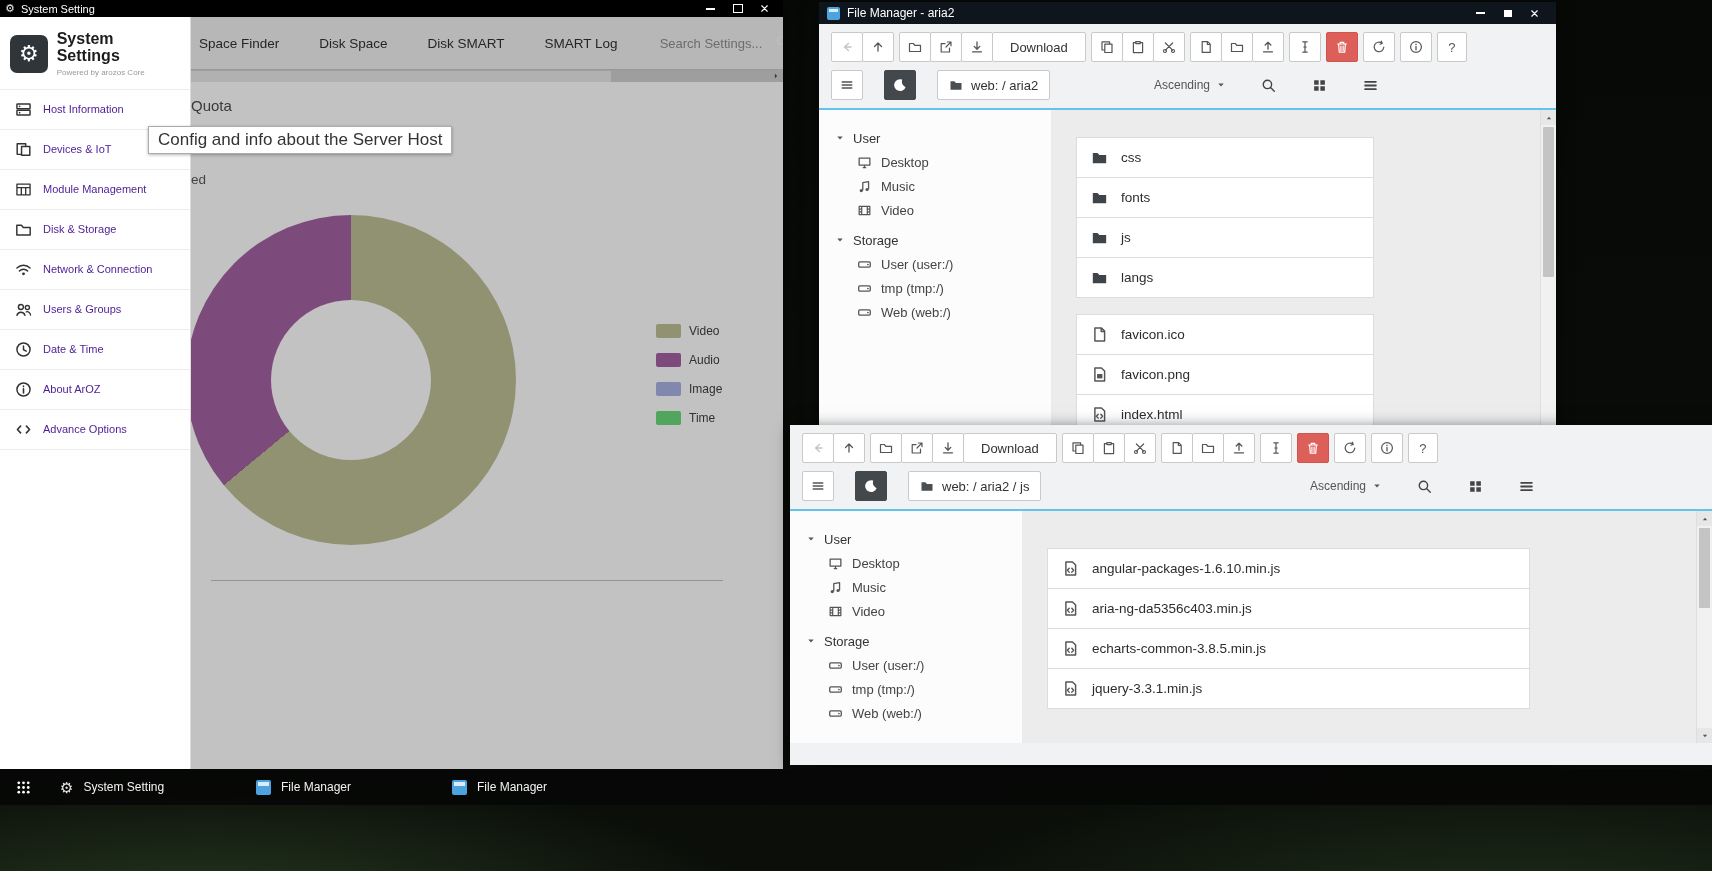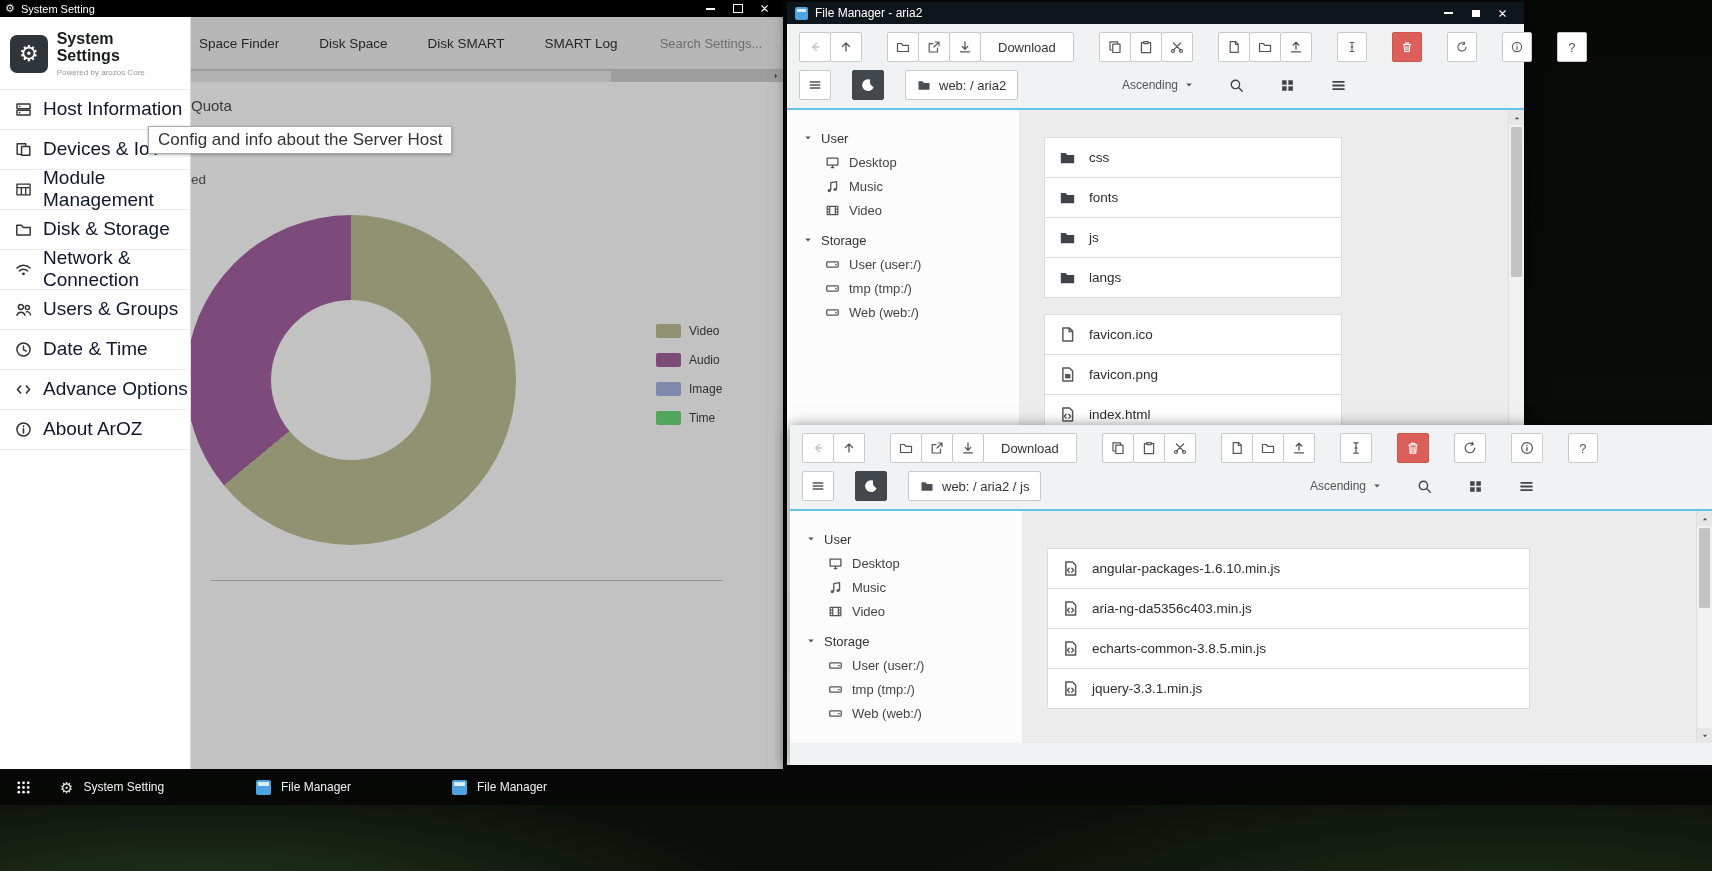--- a/index.html
+++ b/index.html
@@ -24,21 +24,21 @@
   .wbtn{width:27px;height:15px;display:flex;align-items:center;justify-content:center;color:#fff}
   .glyph-min{width:9px;height:2px;background:#fff}
   .glyph-max{width:8px;height:7px;border:1px solid #fff}
   .glyph-max-filled{width:8px;height:7px;background:#fff}
   .ss-body{display:flex;height:752px}
   .ss-sidebar{width:190px;background:#fff;border-right:1px solid #dcdcdc;flex-shrink:0}
   .ss-logo{display:flex;gap:9px;padding:14px 10px 12px;align-items:center}
   .ss-logo-box{width:38px;height:38px;background:#2f3538;border-radius:7px;color:#fff;font-size:22px;display:flex;align-items:center;justify-content:center}
   .ss-logo-title{font-size:16px;color:#1b1c1d;font-weight:700;line-height:1.05}
   .ss-logo-sub{font-size:8px;color:#999;margin-top:3px}
-  .ss-menu-item{height:39px;display:flex;align-items:center;gap:11px;padding-left:15px;border-top:1px solid #ececec;font-size:19px;color:#0f172a}
+  .ss-menu-item{height:39px;display:flex;align-items:center;gap:11px;padding-left:15px;border-top:1px solid #ececec;font-size:11px;color:#4c1d95}
   .ss-menu-item:last-child{border-bottom:1px solid #ececec}
   .ss-menu-item .ic17{color:#333;flex-shrink:0}
   .ss-content{flex:1;position:relative;background:#ec4899;overflow:hidden}
   .ss-tabs{height:52px;background:#f0f0f0;border-bottom:1px solid #c9c9c9;display:flex;align-items:center;gap:40px;padding-left:8px;font-size:13.5px;color:#2e2e2e;position:relative}
   .ss-search{border:none;background:transparent;font-size:13px;color:#555;width:112px;outline:none;font-family:inherit}
   .ss-search::placeholder{color:#8d8d8d}
   .ss-tab-overflow{position:absolute;right:-3px;top:16px;font-size:13px;color:#fafafa}
   .ss-hscroll{height:13px;background:#cfcfcf;position:relative;border-bottom:1px solid #b5b5b5}
   .ss-hthumb{position:absolute;left:0;top:1px;height:11px;width:71%;background:#e9e9e9}
   .ss-harrow{position:absolute;right:0;top:0;width:14px;height:12px;display:flex;align-items:center;justify-content:center;color:#444}
@@ -50,26 +50,26 @@
   .legend{position:absolute;left:465px;top:242px}
   .legend-row{display:flex;align-items:center;gap:8px;margin-bottom:15px}
   .sw{width:25px;height:14px;border-radius:2px;flex-shrink:0}
   .legend-row span:last-child{font-size:12px;color:#3c3c3c}
   .ss-rule{position:absolute;left:20px;right:60px;top:498px;height:1px;background:#c2c2c2}
   .ss-dim{position:absolute;inset:0;background:rgba(10,10,10,.25);z-index:5;pointer-events:none}
   .ss-tooltip{position:absolute;left:148px;top:126px;z-index:30;background:#fff;border:1px solid #ababab;box-shadow:0 1px 3px rgba(0,0,0,.3);font-size:17px;color:#333;padding:3px 9px;white-space:nowrap}
 
   
   .fm-window{background:#f1f2f3}
-  #win-fm1{left:787px;top:2px;width:737px;height:763px}
+  #win-fm1{left:819px;top:2px;width:737px;height:763px}
   #win-fm2{left:790px;top:425px;width:922px;height:340px}
   .fm-titlebar{height:22px;background:#0f151c;color:#fff;display:flex;align-items:center;gap:7px;padding:0 8px;font-size:12px}
   .fm-app-icon{width:13px;height:13px;background:#4da3e0;border-radius:2px;position:relative;flex-shrink:0}
   .fm-app-icon::after{content:"";position:absolute;left:2px;right:2px;top:2px;height:3px;background:#d9ecf7}
-  .fm-toolbar{display:flex;align-items:center;gap:25px;padding:8px 12px}
+  .fm-toolbar{display:flex;align-items:center;gap:5px;padding:8px 12px}
   .tb{height:30px;min-width:30px;padding:0 8px;background:#fff;border:1px solid #c9c9c9;border-radius:2px;display:inline-flex;align-items:center;justify-content:center;color:#555;font-size:13px;box-sizing:border-box}
   .tb-group{display:inline-flex}
   .tb-group .tb + .tb{margin-left:-1px}
   .tb.disabled{color:#c3c3c3}
   .tb.danger{background:#dd5f5a;border-color:#d4534e;color:#fff}
   .tb.dark{background:#43484d;border-color:#43484d;color:#fff}
   .tb-label{padding:0 17px;color:#333}
   .fm-addressrow{display:flex;align-items:center;gap:21px;padding:0 12px 8px}
   .breadcrumb{height:30px;background:#fff;border:1px solid #c9c9c9;border-radius:2px;display:flex;align-items:center;gap:8px;padding:0 11px;font-size:13px;color:#333;box-sizing:border-box}
   .addr-spacer{flex:1}
@@ -319,29 +319,29 @@
               <span>Users &amp; Groups</span>
             </div>
           <div class="ss-menu-item">
               <svg class="ic17">
                 <use href="#sym-clock"></use>
               </svg>
               <span>Date &amp; Time</span>
             </div>
           <div class="ss-menu-item">
               <svg class="ic17">
-                <use href="#sym-code"></use>
-              </svg>
-              <span>Advance Options</span>
+                <use href="#sym-info"></use>
+              </svg>
+              <span>About ArOZ</span>
             </div>
           <div class="ss-menu-item">
               <svg class="ic17">
-                <use href="#sym-info"></use>
-              </svg>
-              <span>About ArOZ</span>
+                <use href="#sym-code"></use>
+              </svg>
+              <span>Advance Options</span>
             </div>
         </nav>
       </aside>
       <div class="ss-content">
         <div class="ss-tabs">
           <span>Space Finder</span>
           <span>Disk Space</span>
           <span>Disk SMART</span>
           <span>SMART Log</span>
           <input class="ss-search" placeholder="Search Settings..." style="">

